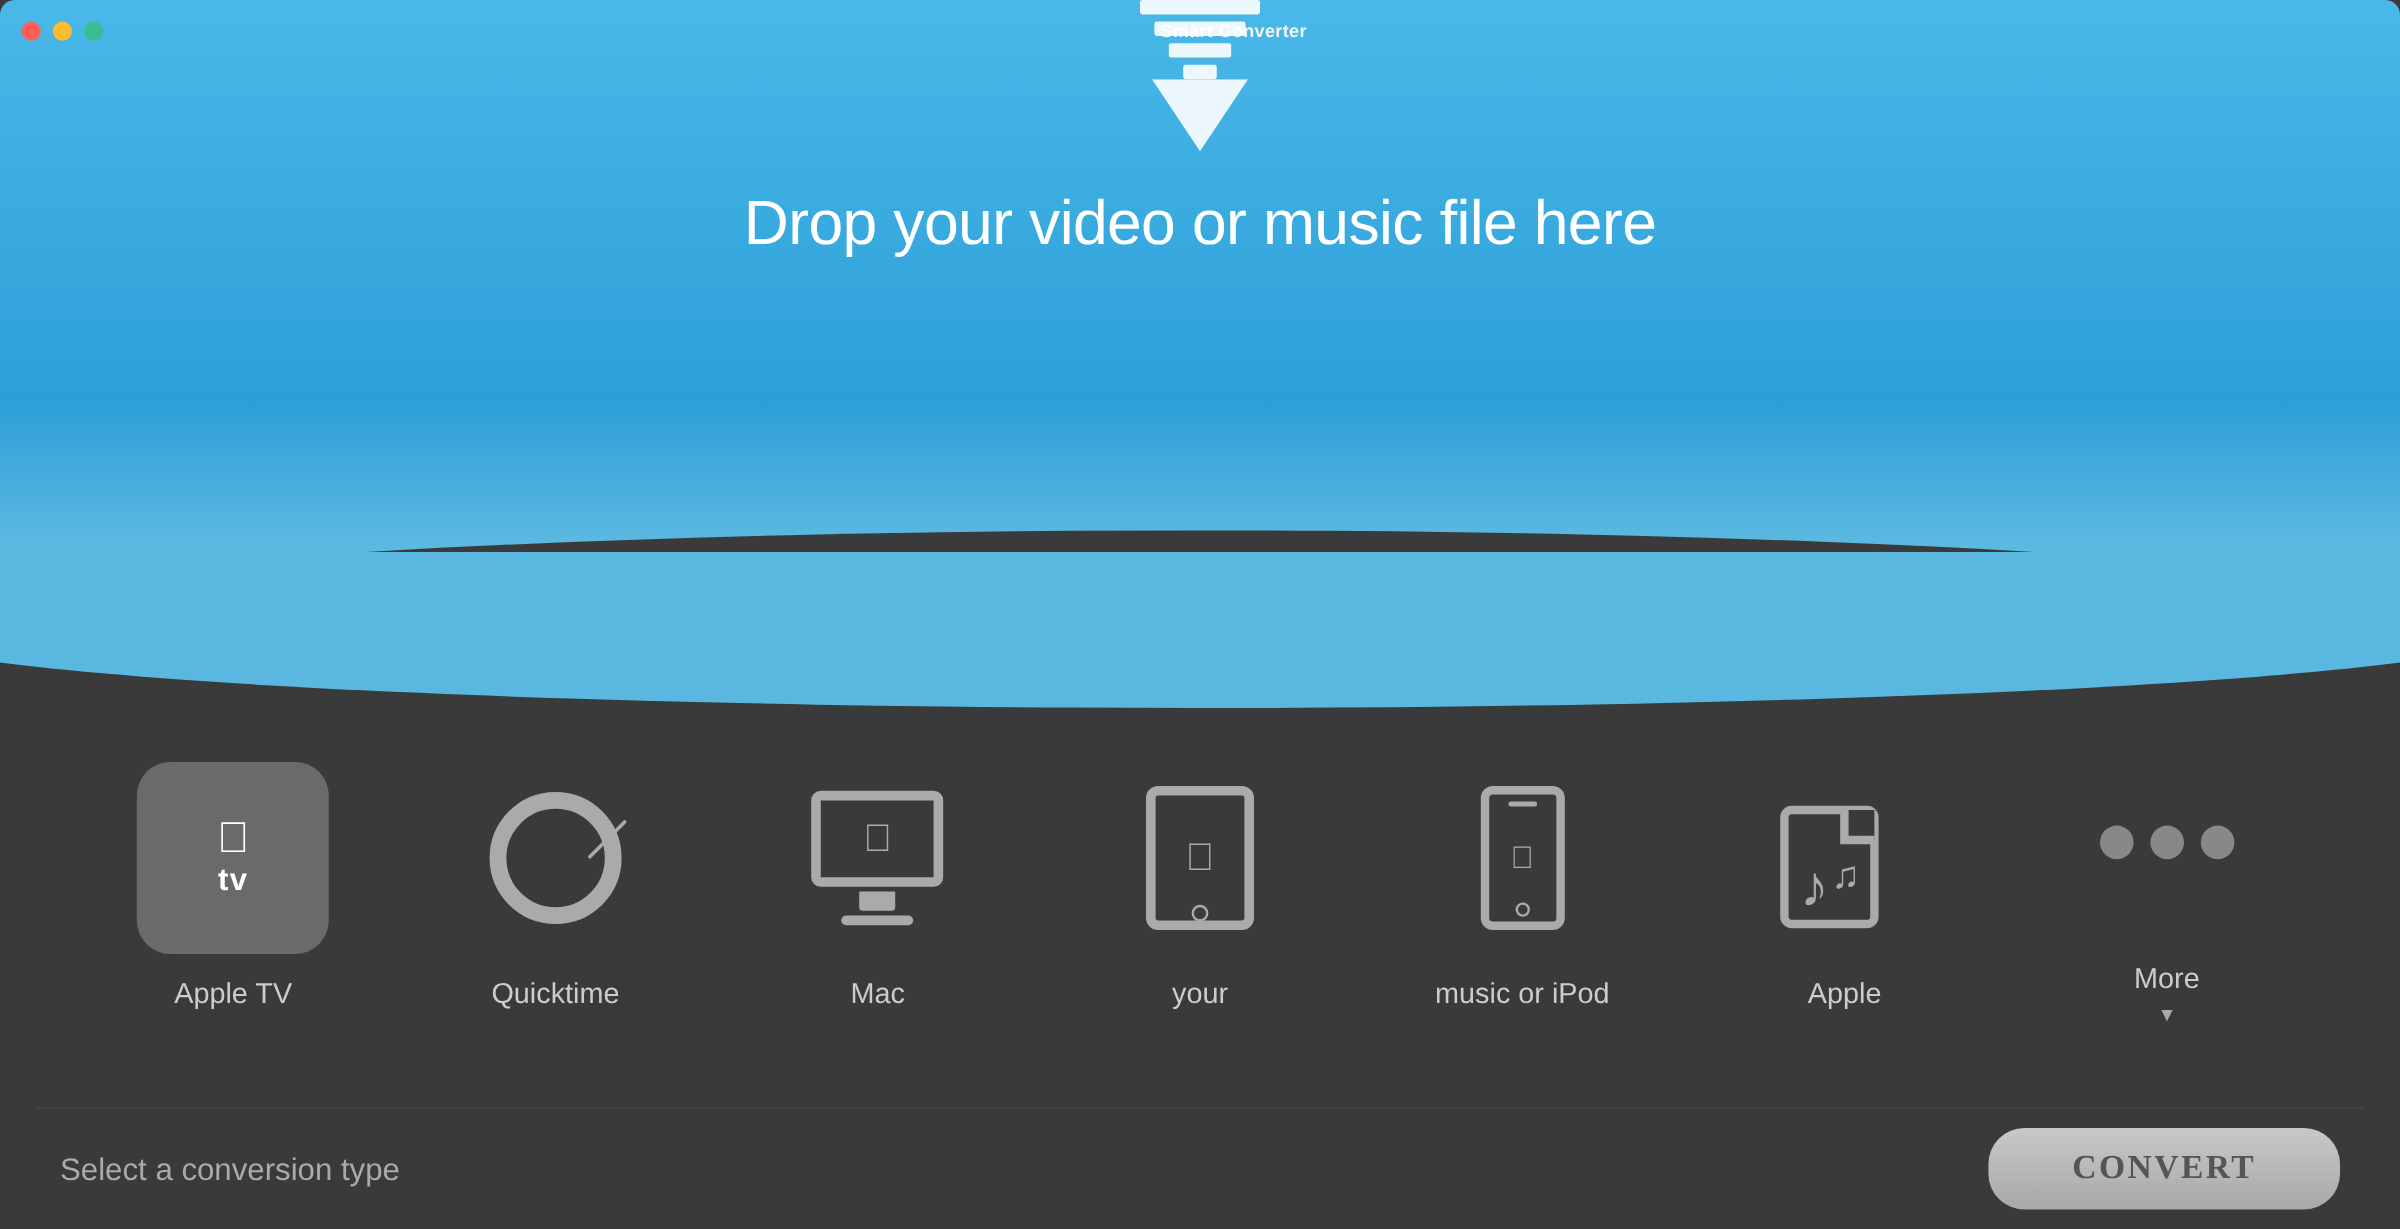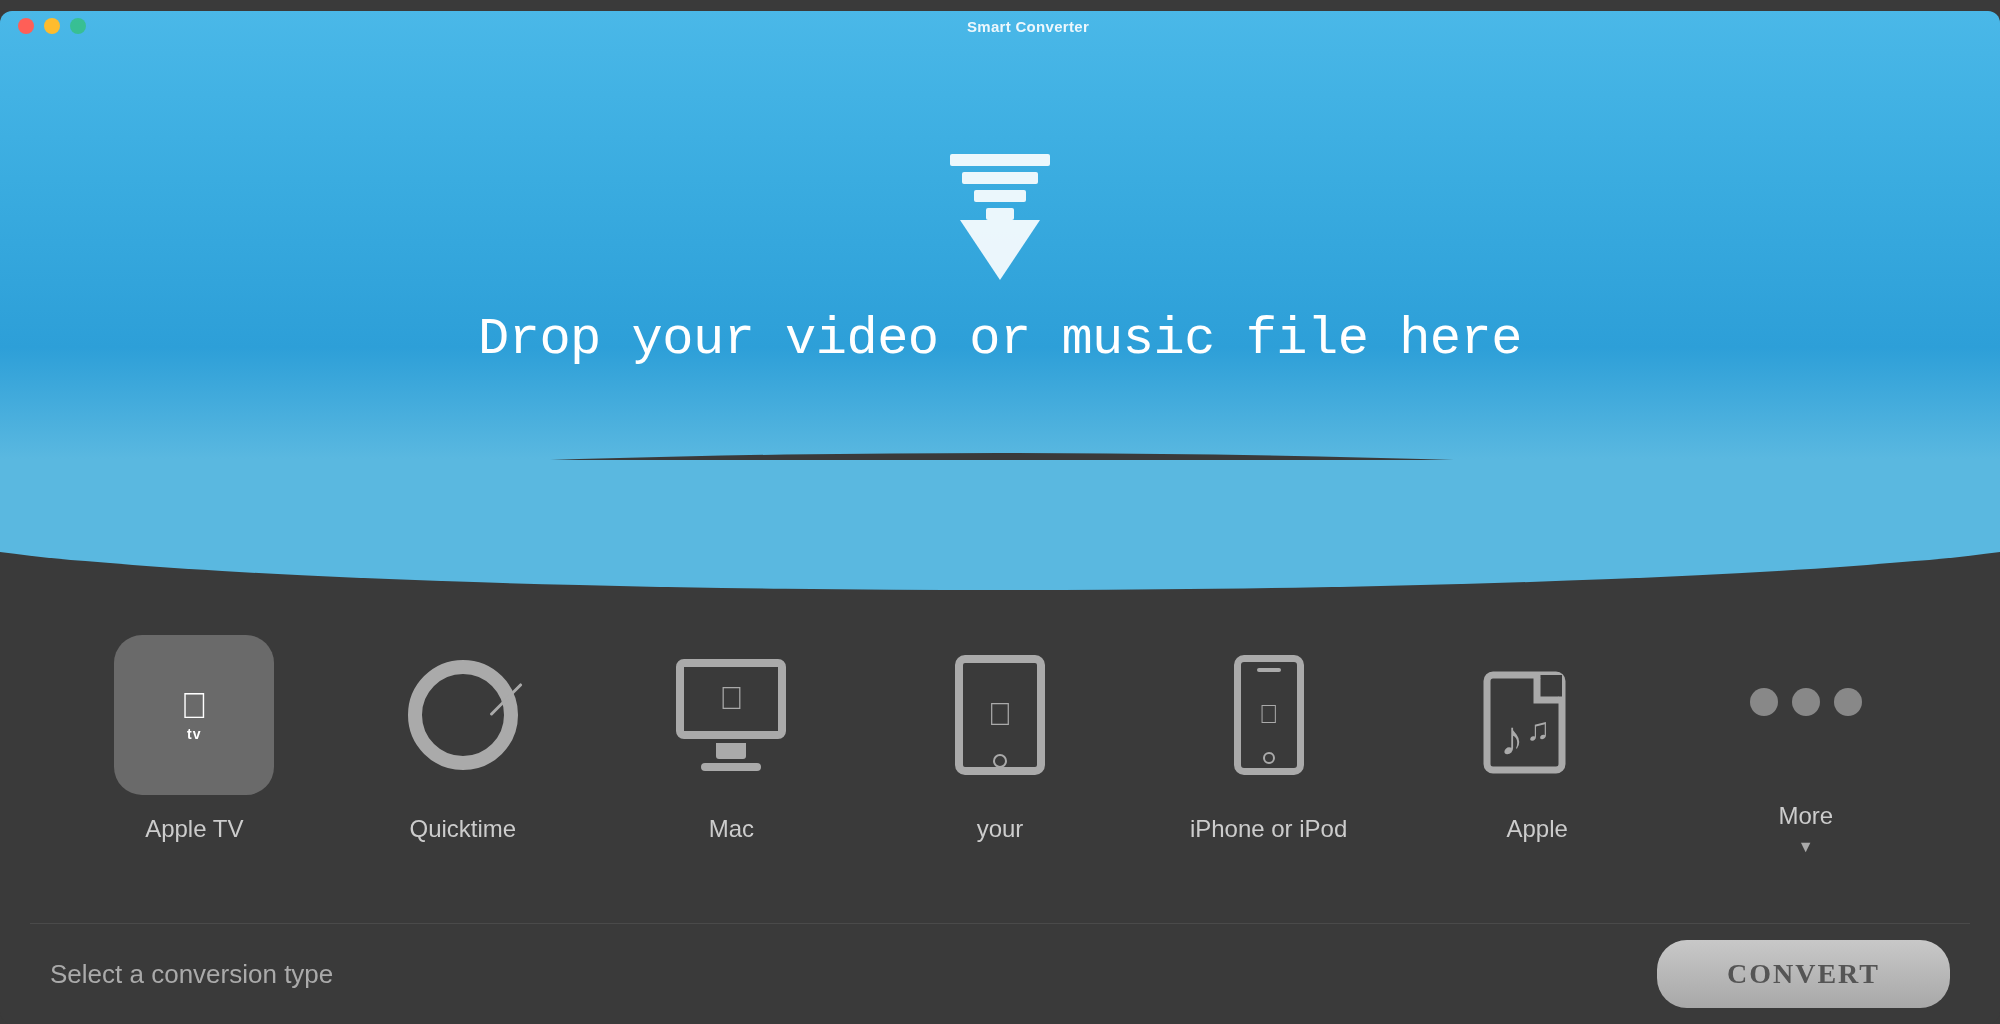--- a/index.html
+++ b/index.html
@@ -50,30 +50,28 @@
       font-size: 15px;
       font-weight: 600;
       letter-spacing: 0.3px;
       opacity: 0.9;
       margin-left: 28px;
     }
 
     
     .drop-area {
       position: absolute;
-      top: 11px; left: 0; right: 0;
+      top: 0; left: 0; right: 0;
       height: 560px;
       background: linear-gradient(180deg, #4ab8e8 0%, #3aace0 30%, #2d9fd8 60%, #5ab8e0 80%, #6ec4e0 100%);
       border-radius: 12px 12px 0 0;
       display: flex;
       flex-direction: column;
       align-items: center;
-      justify-content: center;
       padding-bottom: 60px;
-      font-family: Liberation Mono, monospace;
     }
 
     
     .drop-area::after {
       content: '';
       position: absolute;
       bottom: -2px;
       left: 0; right: 0;
       height: 120px;
       background: #3a3a3a;
@@ -168,21 +166,21 @@
     }
 
     .appletv-apple {
       color: white;
       font-size: 36px;
       line-height: 1;
     }
 
     .appletv-tv-text {
       color: white;
-      font-size: 14px;
+      font-size: 26px;
       font-weight: 700;
       letter-spacing: 1px;
       margin-top: -2px;
     }
 
     
     .quicktime-icon {
       width: 110px;
       height: 110px;
       border: 14px solid #aaaaaa;
@@ -485,21 +483,21 @@
     </div>
 
     <div class="device-item">
       <div style="width:160px;height:160px;display:flex;align-items:center;justify-content:center;">
         <div class="iphone-icon">
           <div class="iphone-speaker"></div>
           <span class="iphone-apple"></span>
           <div class="iphone-home"></div>
         </div>
       </div>
-      <span class="device-label">iPhone or iPod</span>
+      <span class="device-label">music or iPod</span>
     </div>
 
     <div class="device-item">
       <div style="width:160px;height:160px;display:flex;align-items:center;justify-content:center;">
         <svg width="110" height="120" viewBox="0 0 110 120">
 
           <rect x="5" y="20" width="75" height="95" rx="6" ry="6" fill="none" stroke="#aaaaaa" stroke-width="7"></rect>
 
           <polygon points="55,20 80,20 80,45" fill="#3a3a3a"></polygon>
           <polyline points="55,20 55,45 80,45" fill="none" stroke="#aaaaaa" stroke-width="7"></polyline>

